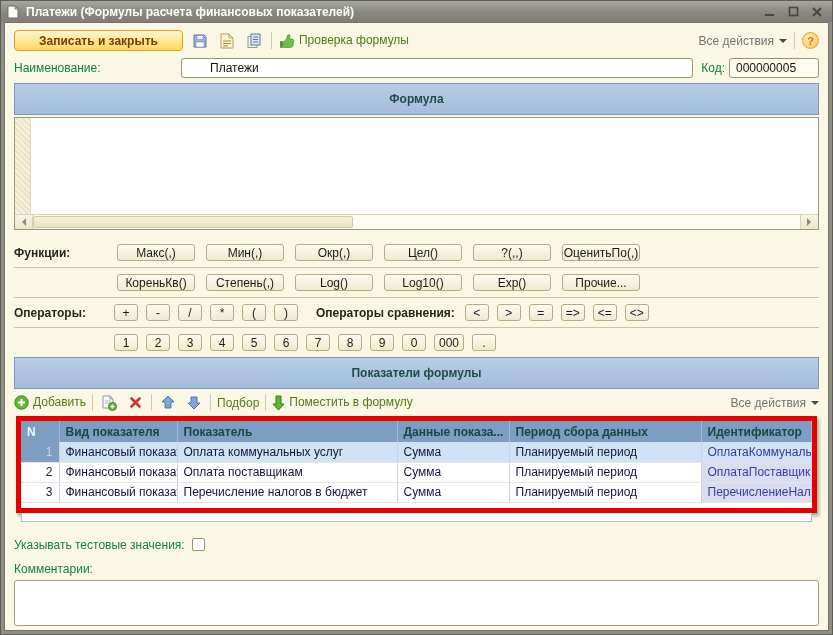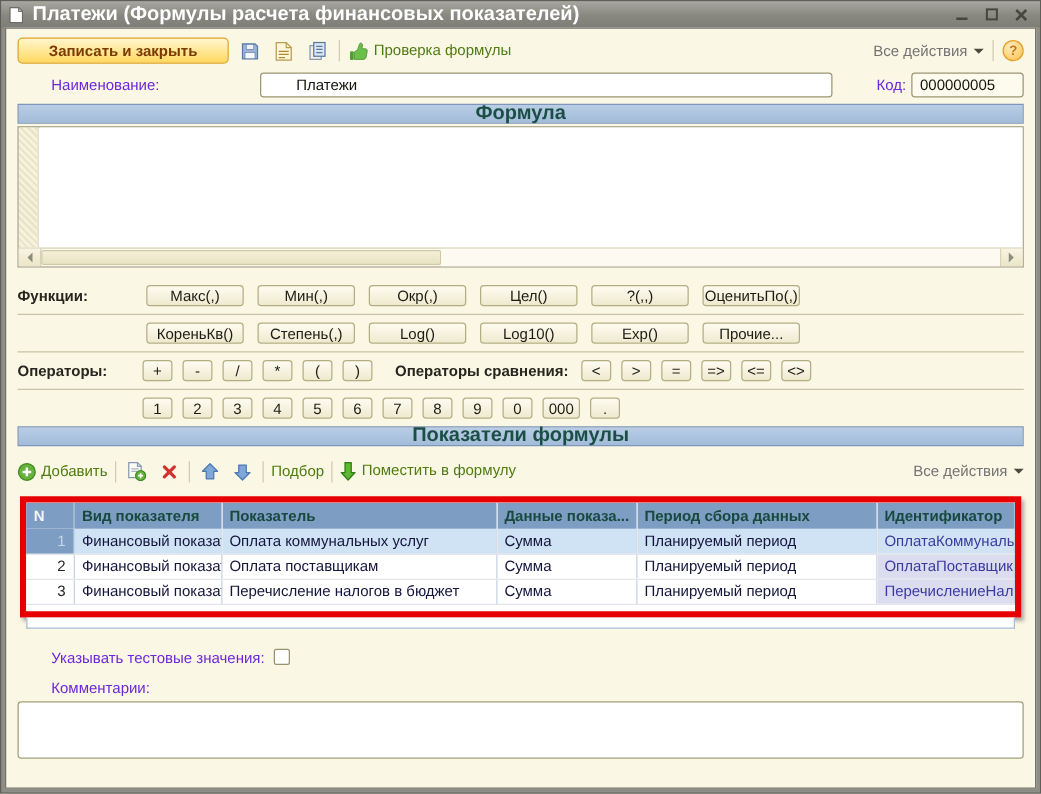--- a/index.html
+++ b/index.html
@@ -16,21 +16,21 @@
     border:1px solid #5e5e58;
     display:flex; flex-direction:column;
   }
   
   .titlebar {
     height:21px; flex:0 0 21px;
     display:flex; align-items:center; gap:7px;
     padding:0 8px 0 6px;
     background:linear-gradient(#a7a7a0,#888880 55%,#7e7e76);
   }
-  .titlebar .title { color:#fff; font-weight:bold; font-size:16px; white-space:nowrap; flex:1; overflow:hidden; }
+  .titlebar .title { color:#fff; font-weight:bold; font-size:12px; white-space:nowrap; flex:1; overflow:hidden; }
   .win-controls { display:flex; align-items:center; gap:10px; }
   .wc { display:flex; align-items:center; justify-content:center; width:14px; height:14px; cursor:default; }
   
   .client {
     flex:1; margin:0 3px 3px;
     background:#fbf7e5;
     border:1px solid #73736b;
     padding:3px 9px 0;
     overflow:hidden;
   }
@@ -51,36 +51,36 @@
   .caret-down { width:0; height:0; border:4px solid transparent; border-top-color:#4a4a3e; margin-top:4px; }
   .help-btn {
     width:17px; height:17px; border-radius:50%;
     background:radial-gradient(circle at 35% 30%, #ffeebe, #fdbf4e);
     border:1px solid #e3a02c;
     color:#c87815; font-weight:bold; font-size:11px;
     display:inline-flex; align-items:center; justify-content:center;
   }
   
   .name-row { display:flex; align-items:center; height:25px; margin-bottom:3px; }
-  .lbl { color:#6d28d9;margin-left:27px; }
+  .lbl { color:#15803d; }
   .lbl-name { width:167px; }
   .text-input {
     height:20px; border:1px solid #9a9674; border-radius:3px;
     background:#fff; padding:0 6px; font-family:inherit; font-size:12px; color:#14140c;
     outline:none;
   }
   .name-input { flex:1; margin-right:8px;padding-left:28px; }
   .code-lbl { margin-right:4px; }
   .code-input { width:90px; background:#fdfaee; }
   
   .sec-header {
-    height:16px; border:1px solid #7e96ba;
+    height:32px; border:1px solid #7e96ba;
     background:linear-gradient(#b9cde5,#a2bcd9);
     display:flex; align-items:center; justify-content:center;
-    color:#1b4f46; font-weight:bold; font-size:16px;
+    color:#1b4f46; font-weight:bold; font-size:12px;
   }
   
   .formula-box { position:relative; border:1px solid #9a9678; background:#fff; height:113px; margin-top:2px; margin-bottom:8px; }
   .gutter {
     position:absolute; left:0; top:0; bottom:15px; width:16px;
     background:repeating-linear-gradient(45deg,#ebe4c8 0 2px,#f7f2de 2px 4px);
     border-right:1px solid #ddd7bd;
   }
   .formula-input {
     position:absolute; left:17px; top:0; right:0; bottom:15px; width:calc(100% - 17px);
@@ -107,21 +107,21 @@
   .fn-btn { width:78px; }
   .op-row { gap:8px; }
   .op-btn { width:24px; }
   .cmp-label { margin-left:10px; margin-right:2px; font-weight:bold; color:#26261e; }
   .op-label { font-weight:bold; }
   .fn-label { font-weight:bold; }
   .digit-btn { width:24px; }
   .digit-wide { width:30px; }
   .hr { border:none; border-top:1px solid #c9c3a6; margin:0; }
   
-  .tb2 { display:flex; align-items:center; gap:6px; height:40px; }
+  .tb2 { display:flex; align-items:center; gap:6px; height:27px; }
   
   .red-frame {
     border:5px solid #e60000;
     box-shadow:2px 3px 3px rgba(105,105,105,.55);
     margin:0 2px; background:#fff;
   }
   table.grid { width:100%; border-collapse:collapse; table-layout:fixed; font-size:12px; }
   .grid th {
     background:#7d9dc3; color:#17493f; font-weight:bold; text-align:left;
     padding:3px 6px; border-right:1px solid #a3b9d4; height:21px;

